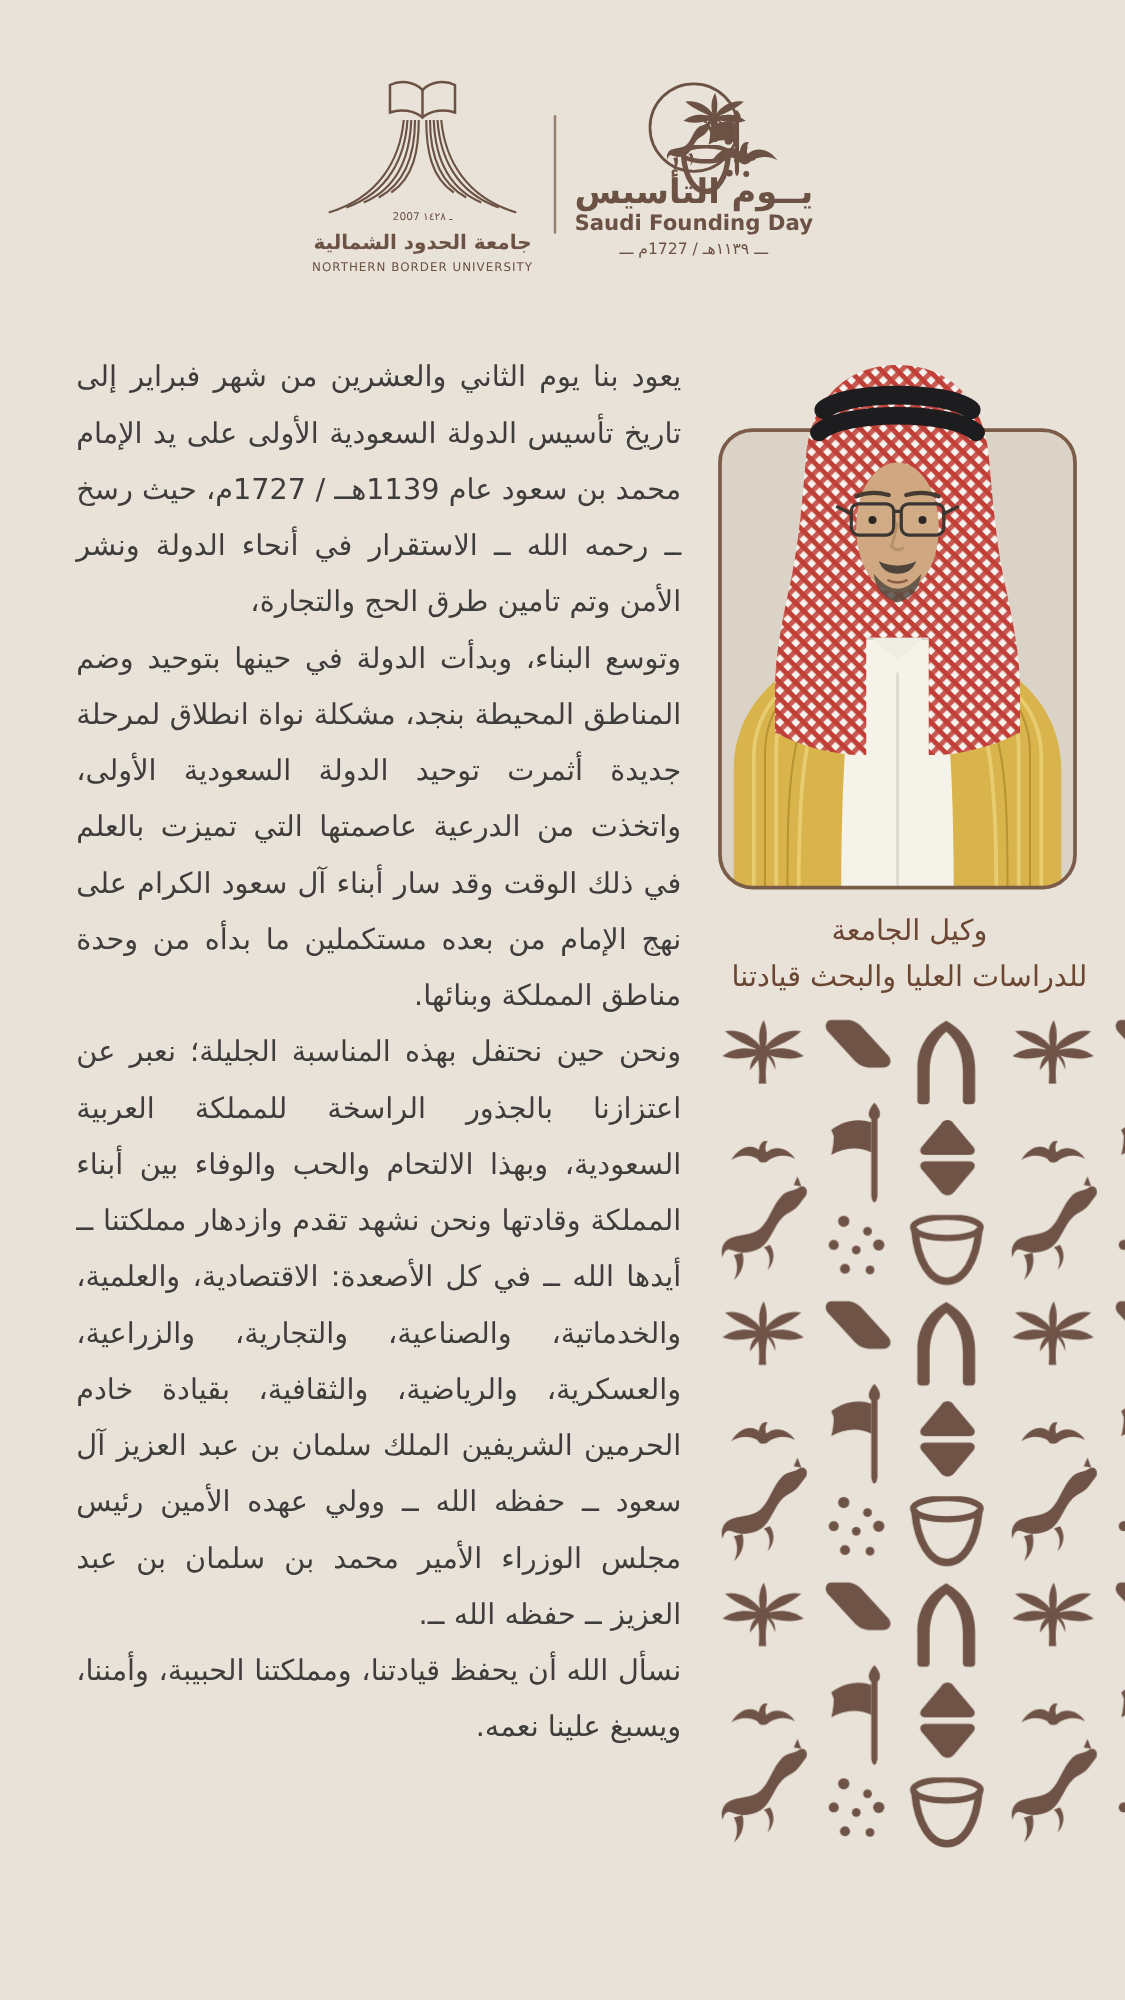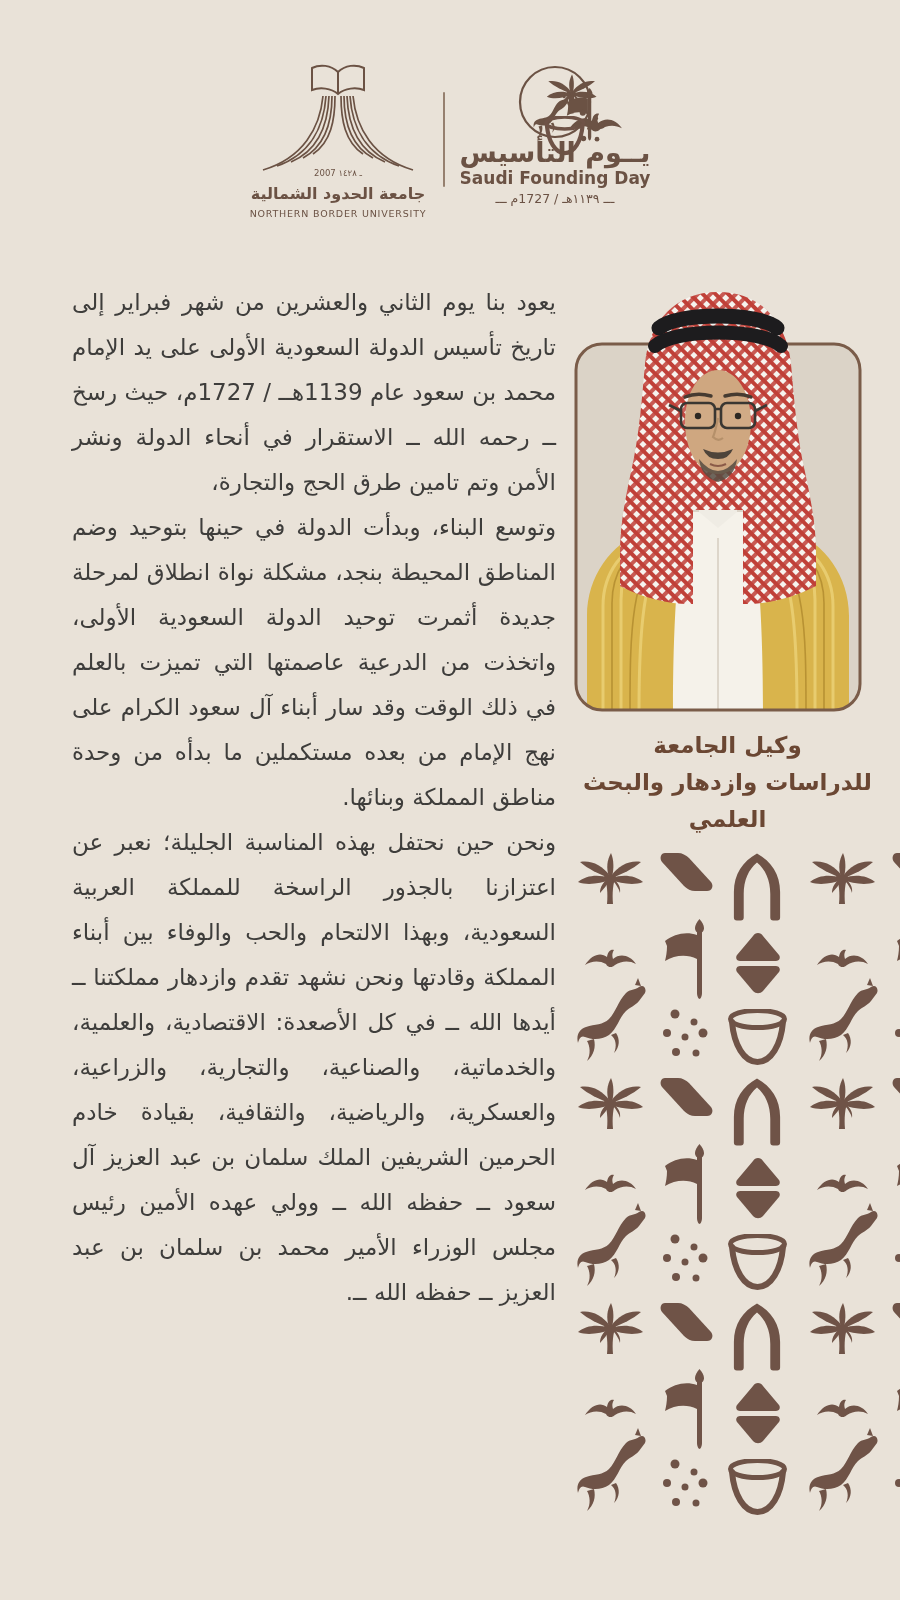--- a/index.html
+++ b/index.html
@@ -18,31 +18,31 @@
   }
   .logo-svg text { fill:#6b5244; }
   .nbu-ar   { font-size:16px; font-weight:bold; }
   .nbu-en   { font-size:9.5px; letter-spacing:0.8px; }
   .nbu-date { font-size:8.5px; letter-spacing:1px; }
   .fd-ar    { font-size:27px; font-weight:bold; }
   .fd-en    { font-size:17px; font-weight:bold; }
   .fd-date  { font-size:12.5px; }
   
   .body-text {
-    position:absolute; top:280px; left:72px; width:484px;
+    position:absolute; top:280px; left:61px; width:484px;
     direction:rtl; text-align:justify;
     font-size:23px; line-height:45px; color:#3e3d3b;
   }
   .body-text p { margin:0; }
   
   .right-col { position:absolute; left:555px; top:276px; width:345px; }
   .photo-wrap { position:relative; width:290px; height:437px; margin-left:18px; }
   .official-caption {
     margin-top:14px; text-align:center; direction:rtl;
-    color:#6b4733; font-size:23px; font-weight:bold; line-height:37px;
+    color:#6b4733; font-size:23px; font-weight:normal; line-height:37px;
   }
   .motif-pattern { display:block; margin-top:12px; }
 </style>
 </head>
 <body>
 
 <div class="page">
 
   <div class="header">
 
@@ -83,20 +83,21 @@
       <text class="fd-ar" x="94" y="104" text-anchor="middle" direction="rtl">يــوم التأسيس</text>
       <text class="fd-en" x="94" y="126" text-anchor="middle">Saudi Founding Day</text>
       <text class="fd-date" x="94" y="145" text-anchor="middle" direction="rtl">ـــ ١١٣٩هـ / 1727م ـــ</text>
     </svg>
   </div>
 
   <div class="body-text">
     <p>يعود بنا يوم الثاني والعشرين من شهر فبراير إلى تاريخ تأسيس الدولة السعودية الأولى على يد الإمام محمد بن سعود عام 1139هــ / 1727م، حيث رسخ ــ رحمه الله ــ الاستقرار في أنحاء الدولة ونشر الأمن وتم تامين طرق الحج والتجارة،</p>
     <p>وتوسع البناء، وبدأت الدولة في حينها بتوحيد وضم المناطق المحيطة بنجد، مشكلة نواة انطلاق لمرحلة جديدة أثمرت توحيد الدولة السعودية الأولى، واتخذت من الدرعية عاصمتها التي تميزت بالعلم في ذلك الوقت وقد سار أبناء آل سعود الكرام على نهج الإمام من بعده مستكملين ما بدأه من وحدة مناطق المملكة وبنائها.</p>
     <p>ونحن حين نحتفل بهذه المناسبة الجليلة؛ نعبر عن اعتزازنا بالجذور الراسخة للمملكة العربية السعودية، وبهذا الالتحام والحب والوفاء بين أبناء المملكة وقادتها ونحن نشهد تقدم وازدهار مملكتنا ــ أيدها الله ــ في كل الأصعدة: الاقتصادية، والعلمية، والخدماتية، والصناعية، والتجارية، والزراعية، والعسكرية، والرياضية، والثقافية، بقيادة خادم الحرمين الشريفين الملك سلمان بن عبد العزيز آل سعود ــ حفظه الله ــ وولي عهده الأمين رئيس مجلس الوزراء الأمير محمد بن سلمان بن عبد العزيز ــ حفظه الله ــ.</p>
+    <p>نسأل الله أن يحفظ قيادتنا، ومملكتنا الحبيبة، وأمننا، ويسبغ علينا نعمه.</p>
   </div>
 
   <div class="right-col">
 
     <div class="photo-wrap">
       <svg width="290" height="437" viewBox="0 0 290 437">
         <defs>
           <pattern id="ghutraPat" width="9" height="9" patternUnits="userSpaceOnUse" patternTransform="rotate(45)">
             <rect width="9" height="9" fill="#f6f3ee"></rect>
             <rect width="9" height="4" fill="#c04038"></rect>
@@ -152,21 +153,21 @@
           <path d="M126 183 Q145 207 164 183 Q162 201 145 206 Q128 201 126 183 Z" fill="#564c42" opacity="0.85"></path>
           <path d="M137 188 Q145 192 153 188" stroke="#8a5a47" stroke-width="2" fill="none"></path>
           <path d="M86 52 C104 36 186 36 204 52" stroke="#1d1c1e" stroke-width="15" fill="none" stroke-linecap="round"></path>
           <path d="M82 70 C102 52 188 52 208 70" stroke="#1d1c1e" stroke-width="14" fill="none" stroke-linecap="round"></path>
         </g>
       </svg>
     </div>
 
     <div class="official-caption">
       <div>وكيل الجامعة</div>
-      <div>للدراسات وازدهار والبحث العلمي</div>
+      <div>للدراسات العليا والبحث قيادتنا</div>
     </div>
 
     <svg class="motif-pattern" width="345" height="675" viewBox="0 0 345 675" fill="#6f5347">
       <defs>
         <symbol id="m-palm" viewBox="0 0 67 52">
           <path d="M30 52 C31 41 30 31 27 24 L39 24 C36 31 35 41 36 52 Z"></path>
           <path d="M32 25 C29 16 30 8 34 1 C37 8 37 17 35 25 Z"></path>
           <path d="M33 24 C25 13 14 8 3 10 C11 17 22 22 32 26 Z"></path>
           <path d="M34 24 C42 13 53 8 64 10 C56 17 45 22 35 26 Z"></path>
           <path d="M32 26 C22 22 9 23 1 30 C11 34 24 31 33 28 Z"></path>

